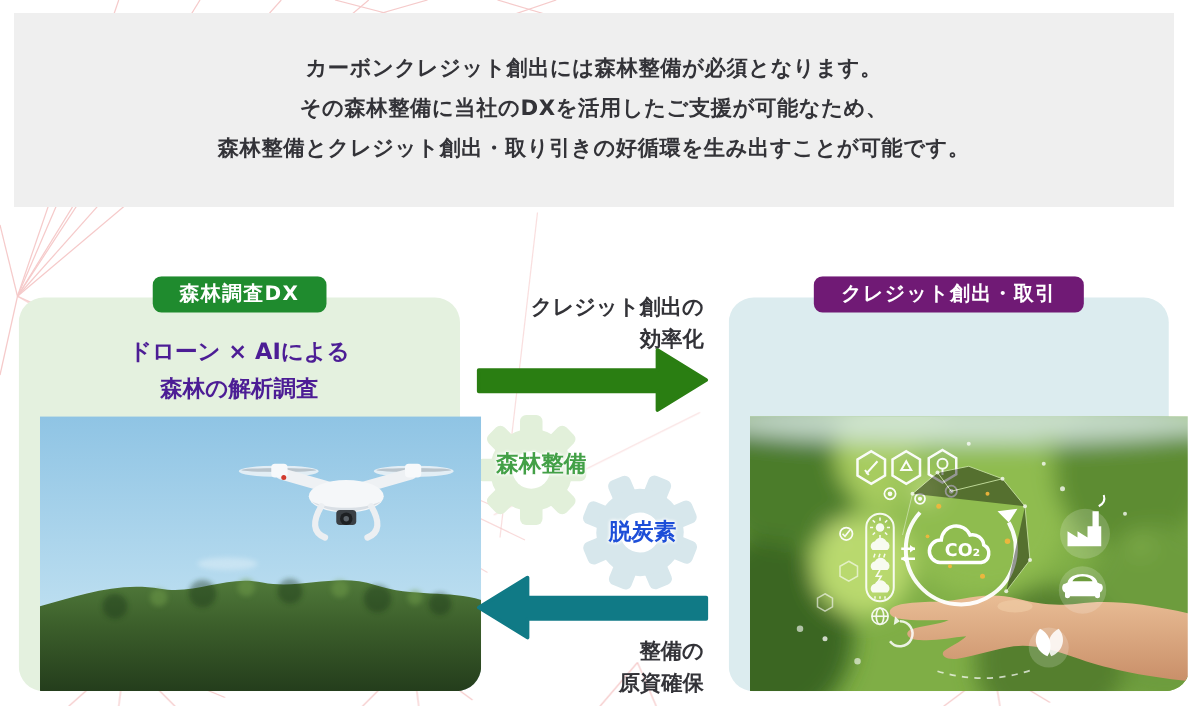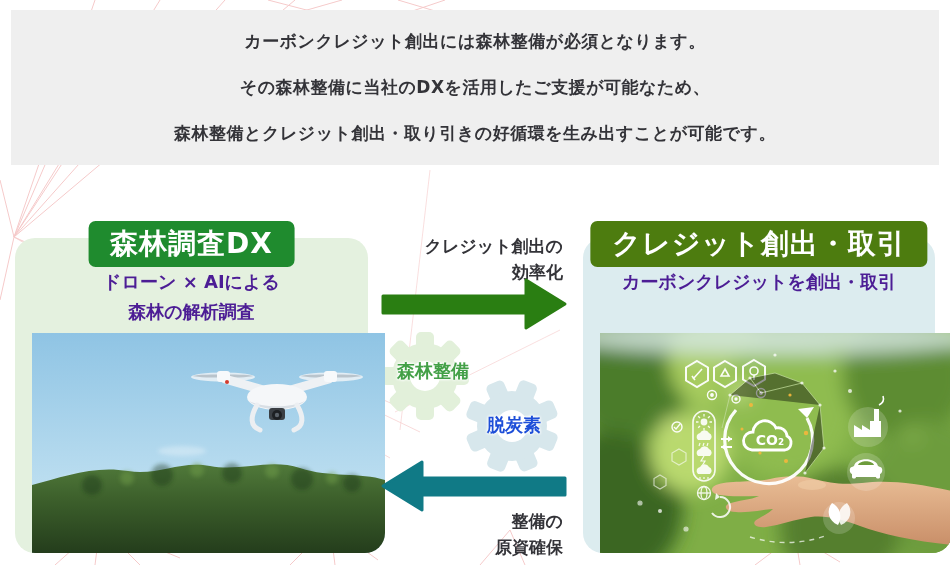--- a/index.html
+++ b/index.html
@@ -9,37 +9,37 @@
     font-family:"DejaVu Sans","Liberation Sans",sans-serif;
     color:#333;
   }
   .abs{position:absolute;}
   
   #bg-lines{position:absolute;left:0;top:0;width:950px;height:565px;z-index:0;}
   
   .banner{
     left:11px;top:10px;width:928px;height:155px;
     background:#efefef;z-index:2;
-    display:flex;flex-direction:column;justify-content:center;gap:27px;
+    display:flex;flex-direction:column;justify-content:center;gap:13px;
     text-align:center;
   }
   .banner .line{
     font-size:17px;font-weight:bold;color:#333338;letter-spacing:.5px;line-height:1.1;
   }
   
   .panel{top:238px;width:353px;height:315px;border-radius:20px;z-index:2;}
   .panel.left{left:15px;background:#e4f1df;}
   .panel.right{left:583px;width:352px;background:#dcecef;}
   .badge{
     position:absolute;top:-17px;left:50%;transform:translateX(-50%);
     padding:4px 22px;border-radius:7px;white-space:nowrap;
-    color:#fff;font-size:28px;font-weight:bold;letter-spacing:1px;
+    color:#fff;font-size:16px;font-weight:bold;letter-spacing:1px;
   }
   .badge.green{background:#1f8b2e;}
-  .badge.teal{background:#4d7c0f;}
+  .badge.teal{background:#701a75;}
   .panel-text{
     position:absolute;top:29px;left:0;right:0;text-align:center;
     font-size:18px;font-weight:bold;color:#4c1d95;line-height:30px;
   }
   .photo{
     position:absolute;left:0;bottom:0;width:100%;height:220px;
     border-radius:0 0 20px 20px;overflow:hidden;padding-left:17px;
   }
   .photo svg{display:block;}
   
@@ -161,21 +161,20 @@
         <circle cx="0" cy="20" r="5" fill="#1d2023"></circle>
           <circle cx="0" cy="20" r="2.2" fill="#5a6168"></circle>
       </g>
     </svg>
   </div>
 </div>
 
 <div class="abs panel right">
   <div class="badge teal">クレジット創出・取引</div>
   <div class="panel-text">
-    <div>カーボンクレジットを創出・取引</div>
   </div>
   <div class="photo">
     <svg width="352" height="220" viewBox="0 0 352 220" xmlns="http://www.w3.org/2000/svg">
       <defs>
         <filter id="bok" x="-60%" y="-60%" width="220%" height="220%">
             <feGaussianBlur stdDeviation="9"></feGaussianBlur>
           </filter>
         <linearGradient id="skin" x1="0" y1="0" x2="0" y2="1">
           <stop offset="0" stop-color="#e9bd95"></stop>
             <stop offset="1" stop-color="#c98f69"></stop>

